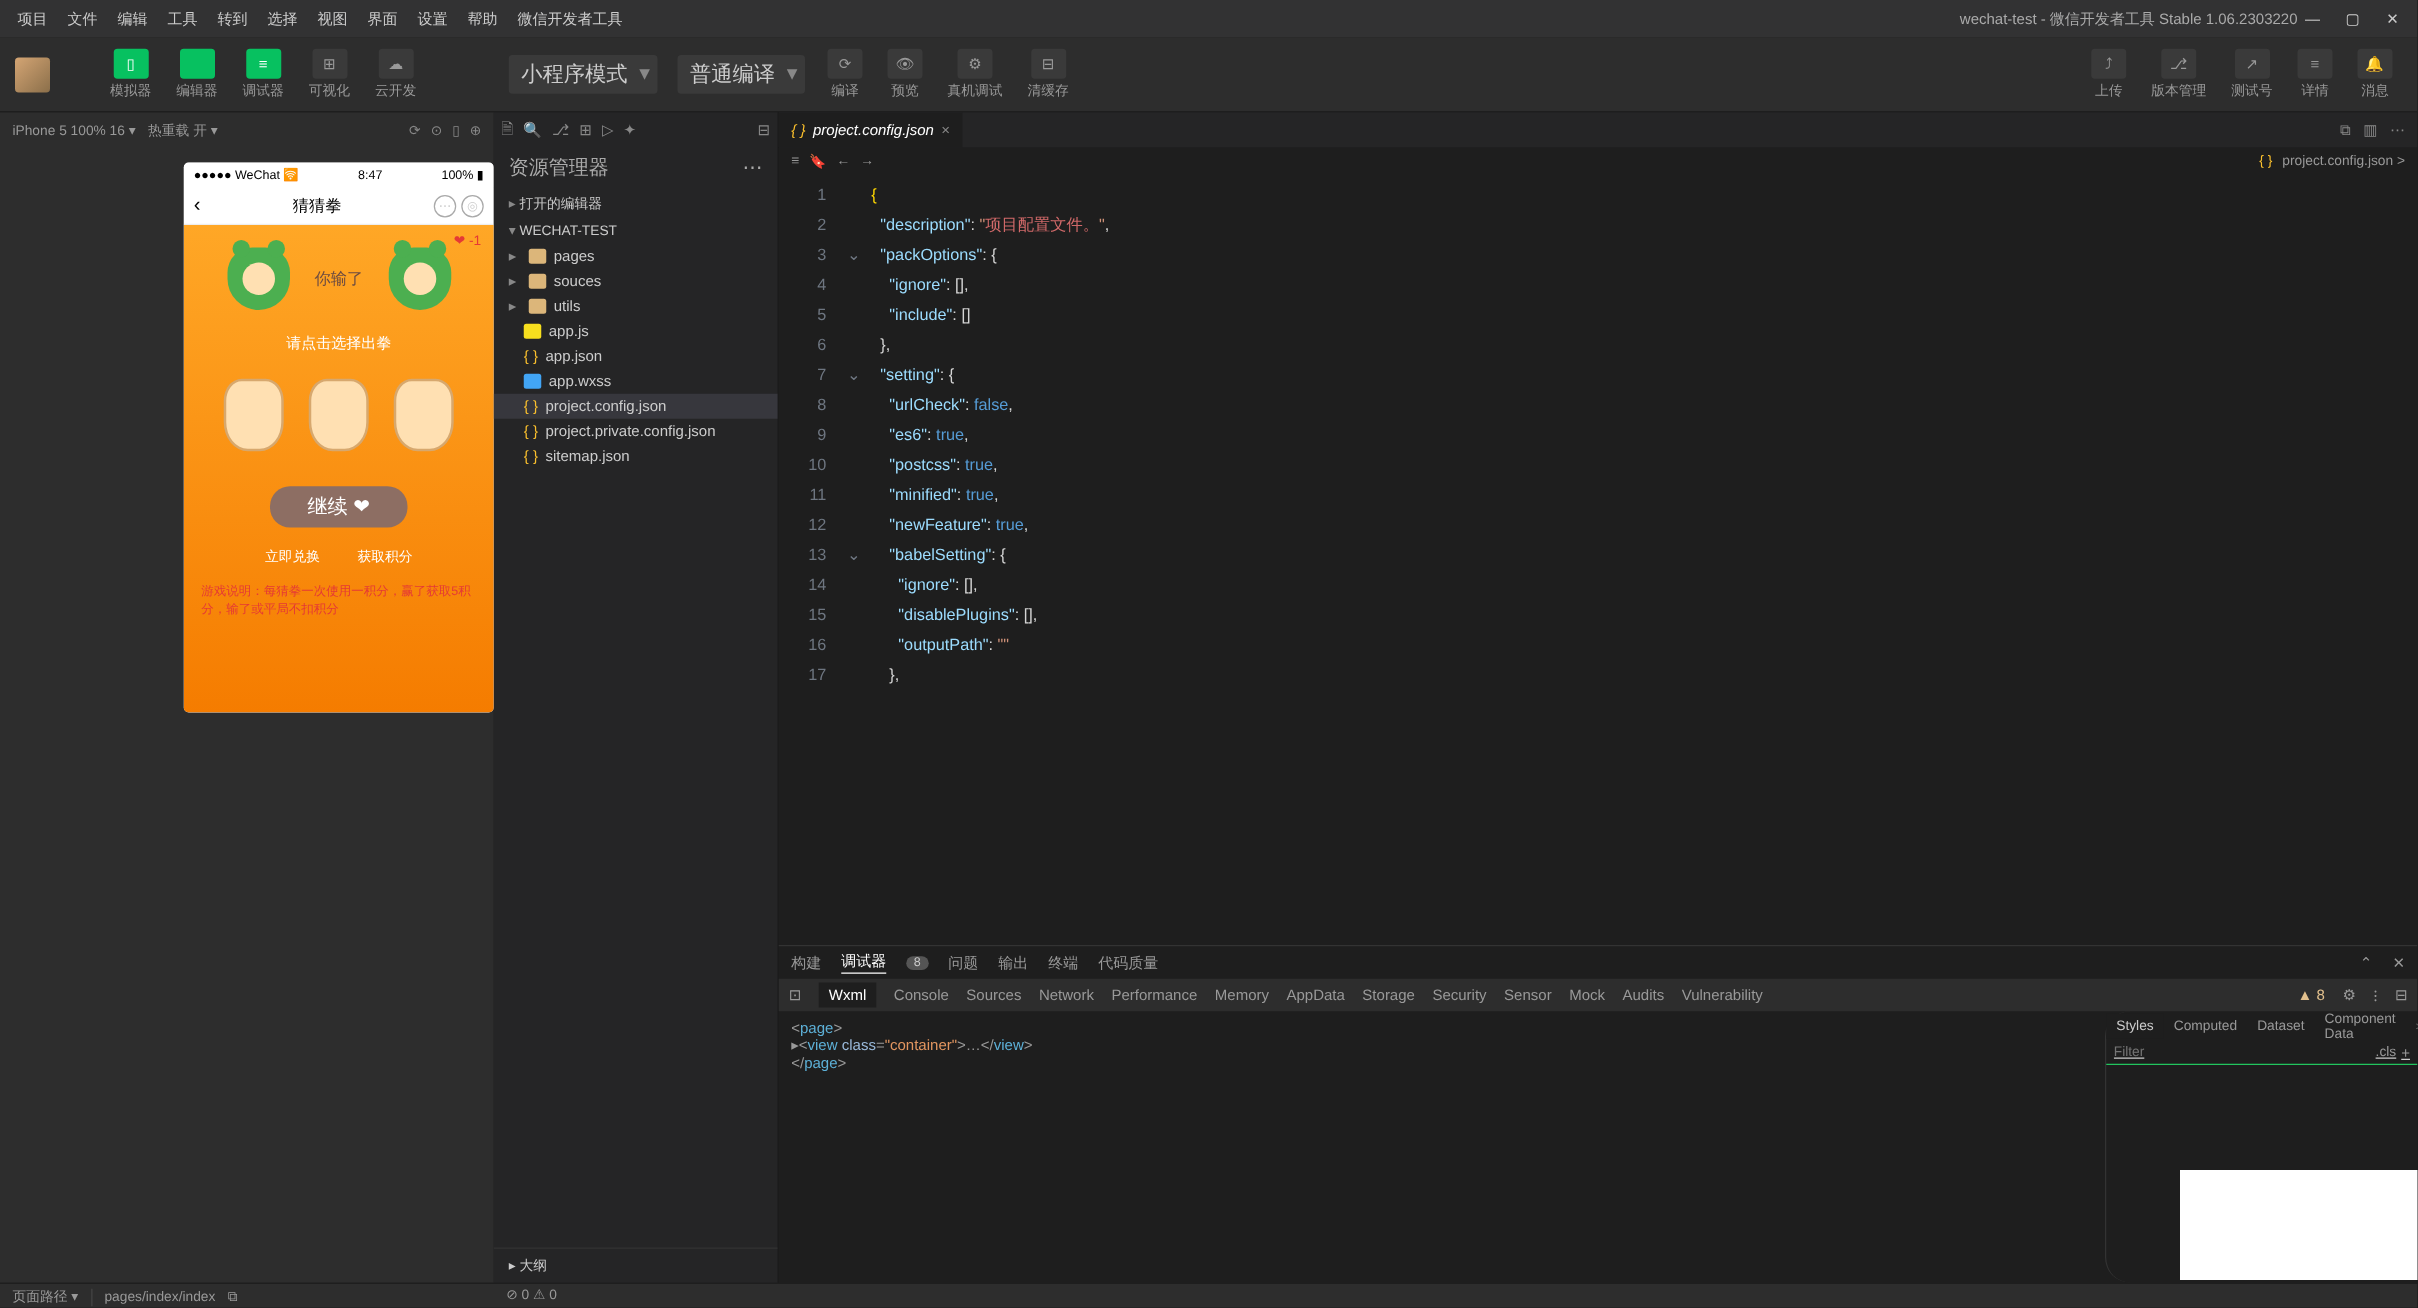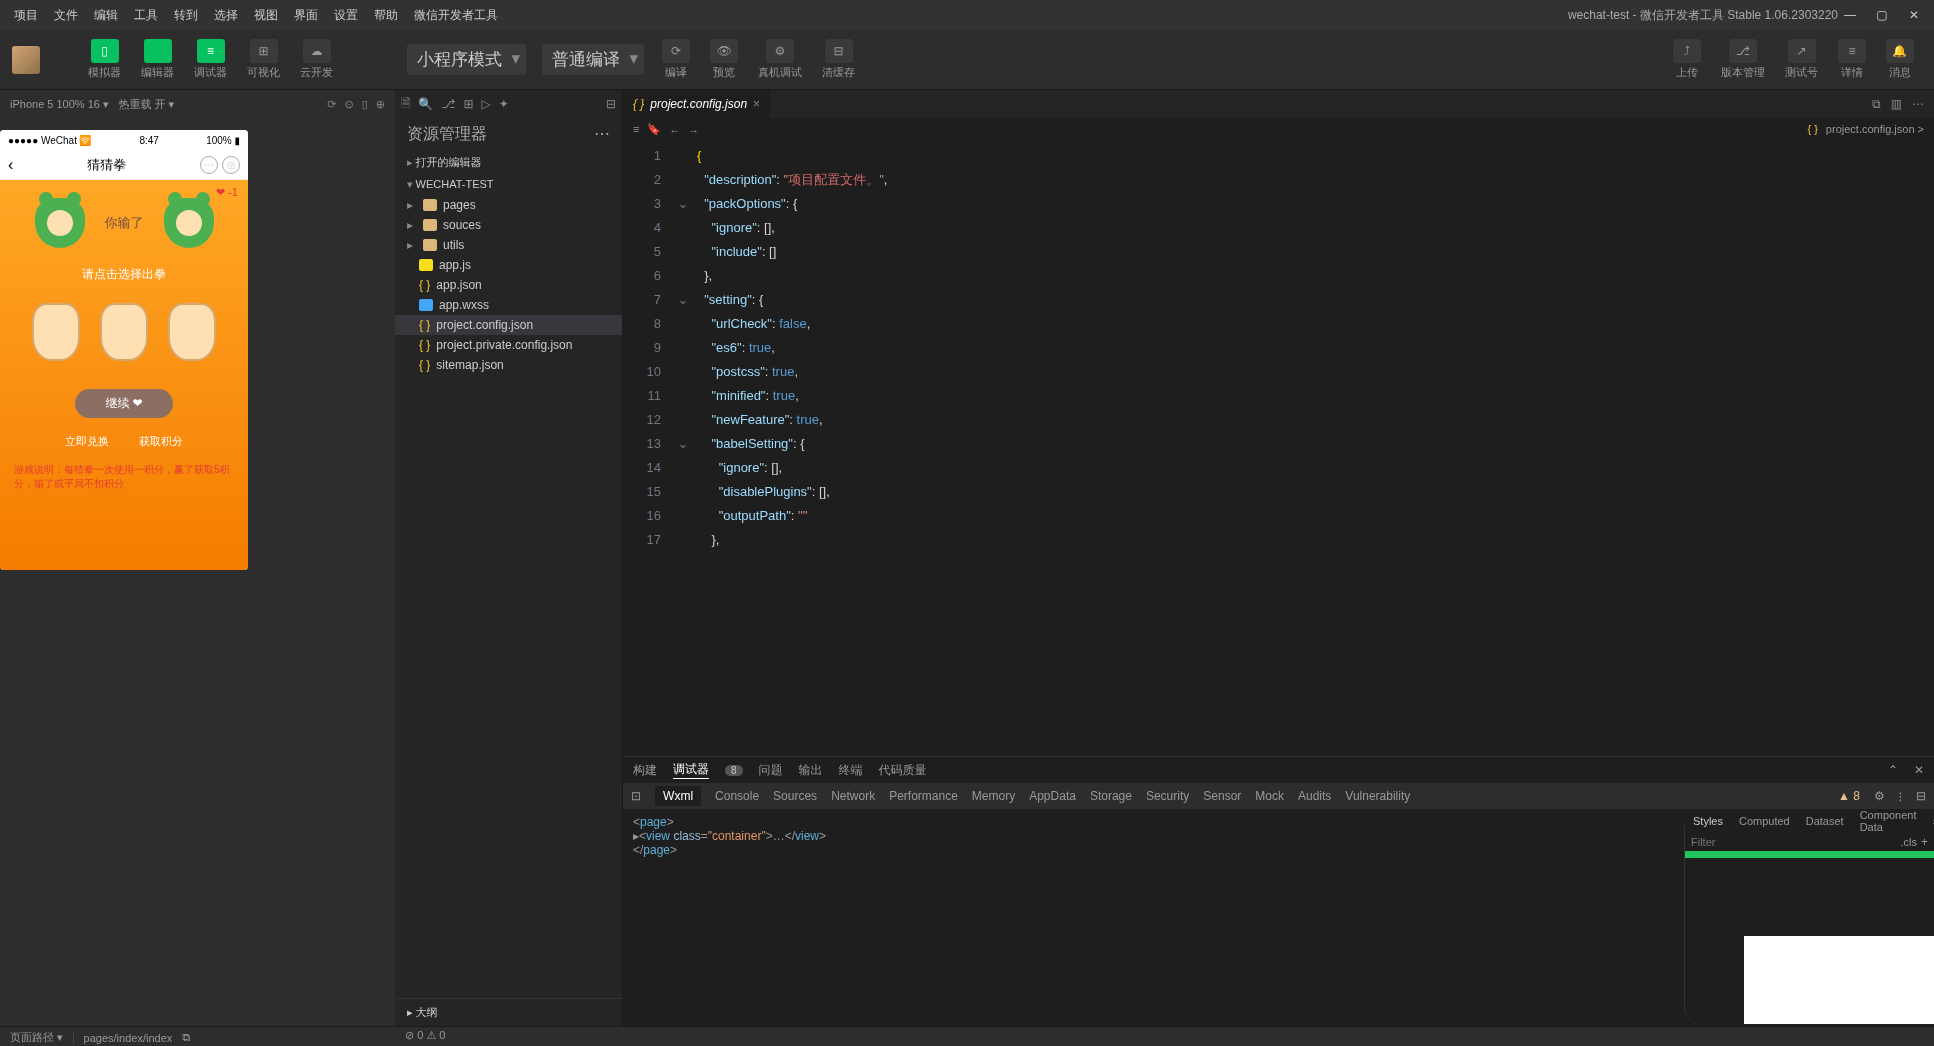--- a/index.html
+++ b/index.html
@@ -19,41 +19,41 @@
 .btn-dark{background:#3a3a3a;color:#999;}
 .btn-label{font-size:11px;color:#999;}
 .dropdown{background:#3a3a3a;color:#ccc;padding:4px 24px 4px 10px;border-radius:3px;position:relative;margin:0 6px;font-size:17px;}
 .dropdown::after{content:"▾";position:absolute;right:6px;color:#888;}
 .toolbar-right{margin-left:auto;display:flex;gap:4px;}
 .main{display:flex;height:calc(100% - 110px);}
 .simulator-panel{width:395px;background:#2d2d2d;display:flex;flex-direction:column;}
 .sim-header{height:28px;display:flex;align-items:center;padding:0 10px;gap:10px;color:#999;font-size:11px;}
 .sim-header .spacer{flex:1;}
 .sim-icon{color:#888;cursor:pointer;}
-.sim-body{flex:1;display:flex;justify-content:flex-start;padding-top:12px;}
+.sim-body{flex:1;display:flex;justify-content:flex-end;padding-top:12px;}
 .phone{width:248px;height:440px;background:#fff;border-radius:4px;overflow:hidden;display:flex;flex-direction:column;}
 .status-bar{height:20px;display:flex;align-items:center;padding:0 8px;font-size:10px;color:#000;background:#fff;}
 .status-bar .sb-center{flex:1;text-align:center;}
 .nav-bar{height:30px;display:flex;align-items:center;padding:0 8px;background:#fff;border-bottom:1px solid #eee;}
 .nav-back{font-size:16px;color:#000;}
 .nav-title{flex:1;text-align:center;font-size:13px;color:#000;}
 .nav-caps{display:flex;gap:4px;}
 .nav-cap{width:18px;height:18px;border:1px solid #aaa;border-radius:50%;display:flex;align-items:center;justify-content:center;font-size:10px;}
 .game{flex:1;background:linear-gradient(#ffa726,#f57c00);padding:8px;display:flex;flex-direction:column;align-items:center;color:#fff;font-size:11px;position:relative;}
 .heart-count{position:absolute;top:6px;right:10px;color:#e53935;font-size:11px;}
 .frogs{display:flex;gap:20px;align-items:center;margin-top:10px;}
 .frog{width:50px;height:50px;background:#4caf50;border-radius:40% 40% 50% 50%;position:relative;}
 .frog::before,.frog::after{content:"";position:absolute;width:14px;height:14px;background:#4caf50;border-radius:50%;top:-6px;}
 .frog::before{left:4px;}.frog::after{right:4px;}
 .frog-hand{position:absolute;top:12px;left:12px;width:26px;height:26px;background:#ffe0b2;border-radius:50%;}
 .result-text{color:#6d4c41;font-size:13px;}
 .prompt{margin-top:18px;color:#fff;font-size:12px;}
 .hands{display:flex;gap:20px;margin-top:20px;}
 .hand{width:48px;height:58px;background:#ffe0b2;border-radius:30% 30% 40% 40%;border:2px solid #d7a86e;}
-.continue-btn{margin-top:28px;background:#8d6e63;color:#fff;padding:6px 30px;border-radius:16px;font-size:12px;font-family:Liberation Serif, serif;}
+.continue-btn{margin-top:28px;background:#8d6e63;color:#fff;padding:6px 30px;border-radius:16px;font-size:16px;}
 .links{display:flex;gap:30px;margin-top:16px;font-size:11px;}
 .rules{margin-top:14px;color:#e53935;font-size:10px;padding:0 6px;text-align:left;line-height:1.4;}
 .explorer{width:228px;background:#252526;border-right:1px solid #1a1a1a;display:flex;flex-direction:column;}
 .exp-toolbar{height:28px;display:flex;align-items:center;padding:0 6px;gap:8px;color:#888;}
 .exp-toolbar span{cursor:pointer;}
 .exp-toolbar .spacer{flex:1;}
 .exp-title{padding:6px 12px;color:#aaa;font-size:16px;display:flex;justify-content:space-between;text-align:center;}
 .exp-section{padding:4px 12px;color:#ccc;font-size:11px;cursor:pointer;}
 .exp-section::before{content:"▸ ";color:#888;}
 .exp-section.open::before{content:"▾ ";}
@@ -96,21 +96,21 @@
 .warn{color:#e2c08d;}
 .devtools-body{flex:1;display:flex;}
 .elements{flex:1;padding:6px 10px;font-family:Consolas,monospace;font-size:12px;color:#999;}
 .el-tag{color:#5db0d7;}
 .el-attr{color:#9bbbdc;}
 .el-val{color:#e29660;}
 .styles-panel{width:250px;border-left:1px solid #333;border-radius:20px;}
 .styles-tabs{height:24px;display:flex;align-items:center;font-size:11px;}
 .styles-tabs span{padding:4px 8px;color:#999;}
 .styles-tabs .active{background:#1e1e1e;color:#ccc;}
-.styles-filter{display:flex;padding:2px 6px;align-items:center;border-bottom:7px solid #22c55e;}
+.styles-filter{display:flex;padding:2px 6px;align-items:center;border-bottom:1px solid #22c55e;text-decoration:underline;}
 .styles-filter input{flex:1;background:transparent;border:none;color:#ccc;font-size:11px;outline:none;}
 .cls{color:#999;font-size:11px;}
 .statusbar{height:22px;background:#2d2d2d;display:flex;align-items:center;padding:0 10px;gap:10px;color:#999;font-size:11px;border-top:1px solid #1a1a1a;}
 .statusbar .sep{width:1px;height:14px;background:#444;}
 .statusbar-right{position:absolute;bottom:0;height:22px;left:395px;padding:0 10px;display:flex;align-items:center;gap:8px;color:#999;font-size:11px;}
 .white-box{position:absolute;right:0;bottom:22px;width:190px;height:88px;background:#fff;}
 </style>
 </head>
 <body>
 

